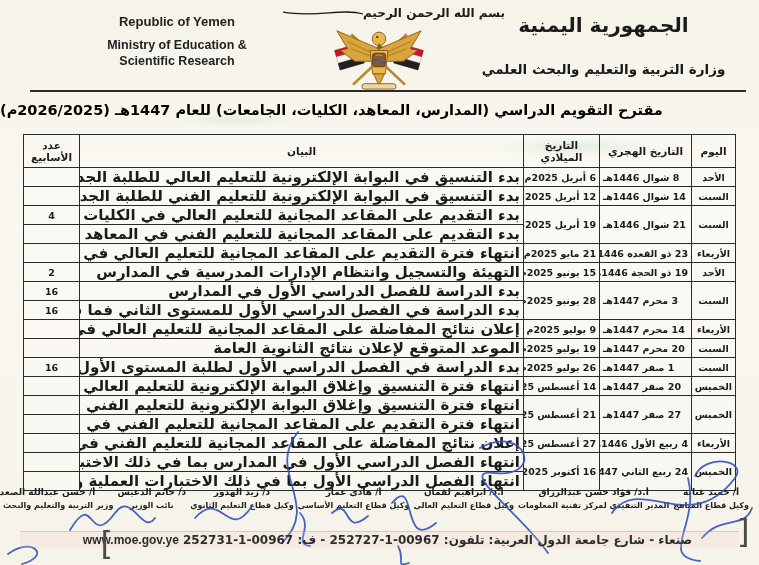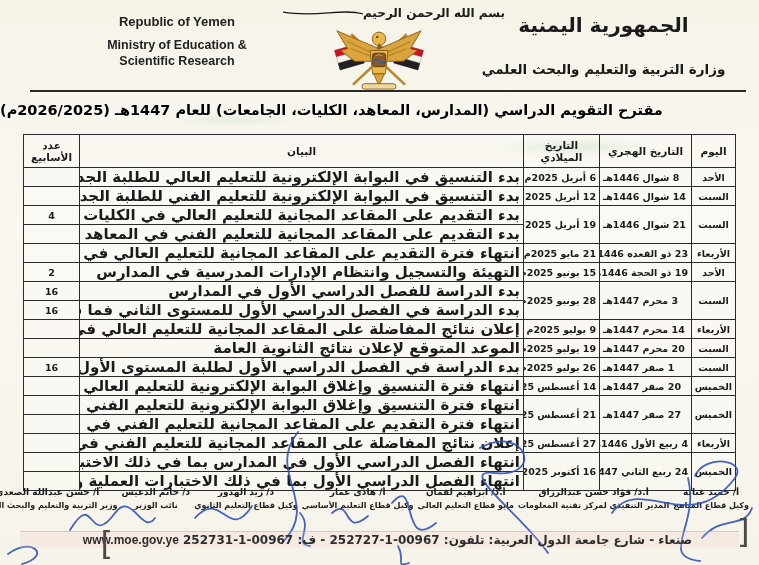--- a/index.html
+++ b/index.html
@@ -267,21 +267,21 @@
       <div class="sig">
         <div class="sig-name">أ/ حميد غنابة</div>
         <div class="sig-title">وكيل قطاع المناهج</div>
       </div>
       <div class="sig">
         <div class="sig-name">أ.د/ فؤاد حسن عبدالرزاق</div>
         <div class="sig-title">المدير التنفيذي لمركز تقنية المعلومات</div>
       </div>
       <div class="sig">
         <div class="sig-name">أ.د/ ابراهيم لقمان</div>
-        <div class="sig-title">مايو قطاع التعليم العالي</div>
+        <div class="sig-title">وكيل قطاع التعليم العالي</div>
       </div>
       <div class="sig">
         <div class="sig-name">أ/ هادي عمار</div>
         <div class="sig-title">وكيل قطاع التعليم الأساسي</div>
       </div>
       <div class="sig">
         <div class="sig-name">د/ زيد الهدور</div>
         <div class="sig-title">وكيل قطاع التعليم الثانوي</div>
       </div>
       <div class="sig">

